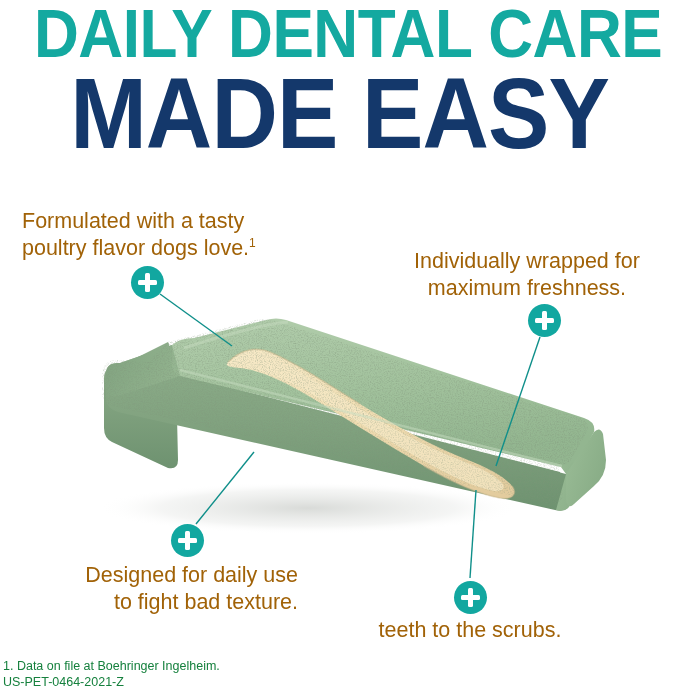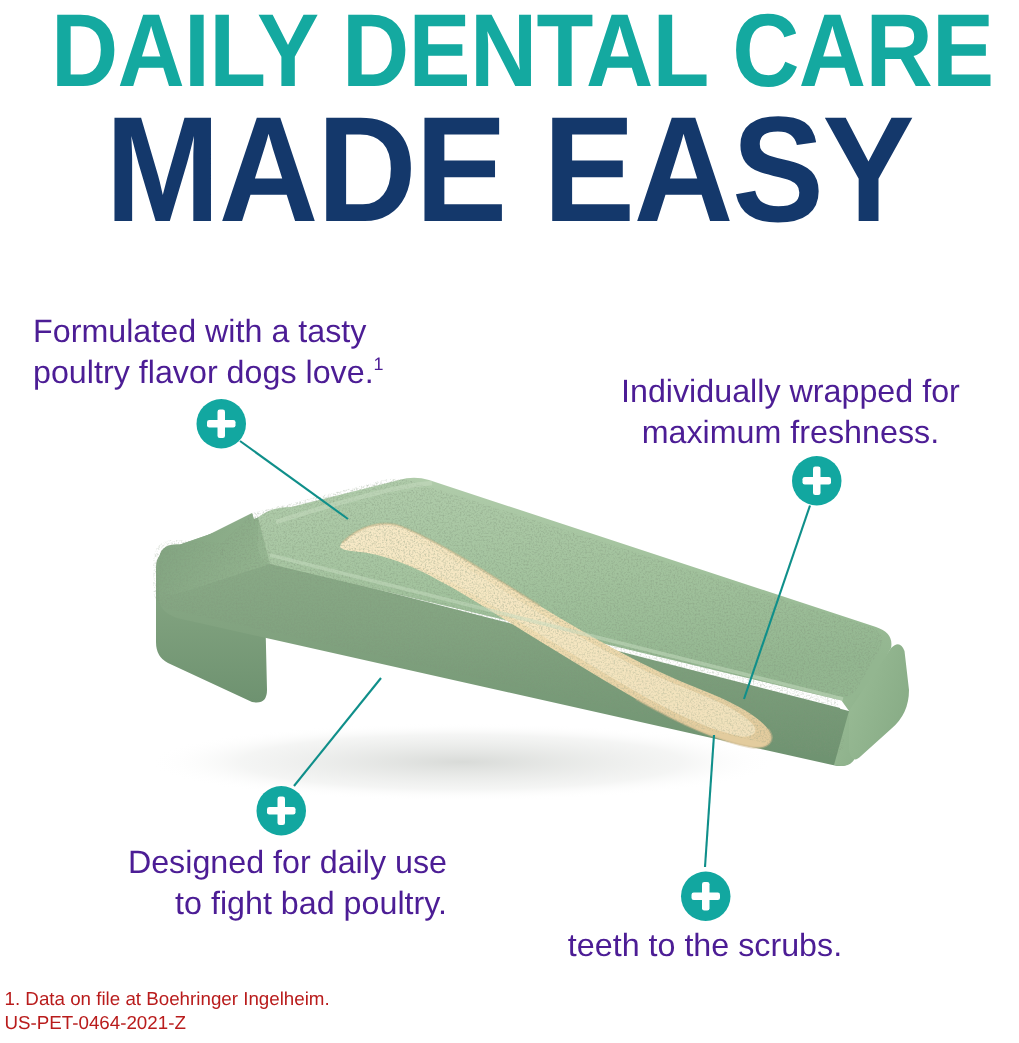--- a/index.html
+++ b/index.html
@@ -47,21 +47,21 @@
     line-height: 94px;
     letter-spacing: -1px;
     transform: scaleX(0.92);
     transform-origin: center top;
     white-space: nowrap;
   }
 
   
   .callout {
     position: absolute;
-    color: #4c1d95;
+    color: #a16207;
     font-family: "Liberation Sans", sans-serif;
     font-size: 21.5px;
     line-height: 27px;
     font-weight: 400;
   }
   .callout .ln { display: block; white-space: nowrap; }
   .callout sup {
     font-size: 12px;
     vertical-align: super;
     line-height: 0;
@@ -267,26 +267,26 @@
     <span class="ln"><span>poultry flavor dogs love.</span><sup>1</sup></span>
   </div>
 
   <div class="callout" id="callout-wrapped">
     <span class="ln">Individually wrapped for</span>
     <span class="ln">maximum freshness.</span>
   </div>
 
   <div class="callout" id="callout-breath">
     <span class="ln">Designed for daily use</span>
-    <span class="ln">to fight bad poultry.</span>
+    <span class="ln">to fight bad texture.</span>
   </div>
 
   <div class="callout" id="callout-texture">
     <span class="ln">teeth to the scrubs.</span>
   </div>
 
-  <div style="position:absolute; left:3px; top:658px; color:#b91c1c;
+  <div style="position:absolute; left:3px; top:658px; color:#15803d;
               font-family:'Liberation Sans',sans-serif; font-size:12.5px; line-height:16px;">
     <div>1. Data on file at Boehringer Ingelheim.</div>
     <div>US-PET-0464-2021-Z</div>
   </div>
 
 </div>
 
 </body></html>

